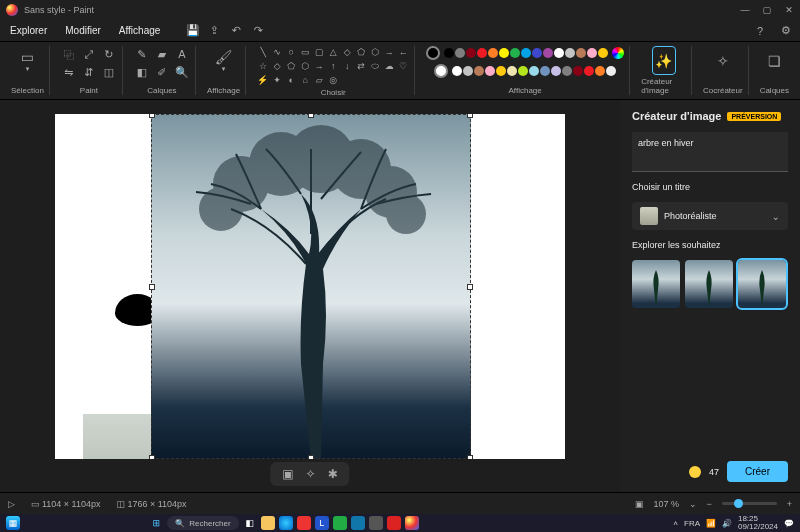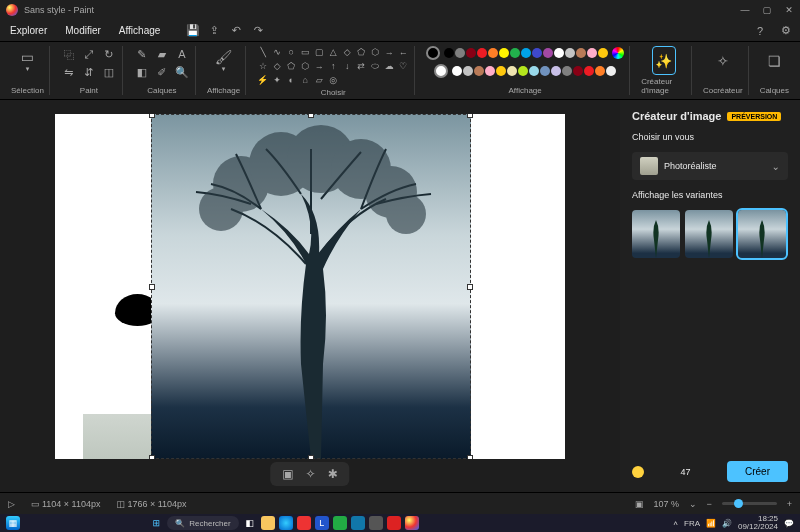--- a/index.html
+++ b/index.html
@@ -63,35 +63,35 @@
   .sp-label{font-size:9px;color:var(--text)}
   .sp-info{width:10px;height:10px;border:1px solid var(--text-dim);border-radius:50%;display:inline-flex;align-items:center;justify-content:center;font-size:7px;color:var(--text-dim);margin-left:auto}
   .sp-input{background:var(--panel2);border:none;border-bottom:1px solid #555;color:var(--text);font-size:9px;padding:6px;width:100%;height:40px;resize:none}
   .sp-select{background:var(--panel2);border-radius:4px;display:flex;align-items:center;gap:6px;padding:5px 8px}
   .sp-select .thumb{width:18px;height:18px;background:linear-gradient(#d0d0c0,#a0a090);border-radius:2px}
   .sp-select .chev{margin-left:auto;color:var(--text-dim)}
   .variants{display:flex;gap:5px}
   .variants .v{width:48px;height:48px;border-radius:4px;background:linear-gradient(#7a93a0,#c8d4d9 40%,#1c3044 90%);position:relative;overflow:hidden}
   .variants .v.sel{outline:2px solid var(--accent)}
   .variants .v svg{width:100%;height:100%}
-  .sp-footer{margin-top:auto;display:flex;align-items:center;gap:8px;justify-content:space-between}
+  .sp-footer{margin-top:auto;display:flex;align-items:center;gap:8px;justify-content:flex-end}
   .coin{width:12px;height:12px;border-radius:50%;background:#ffd23e;display:inline-block}
   .create-btn{background:var(--accent);color:#000;border:none;border-radius:4px;padding:5px 18px;font-size:10px}
   
   .statusbar{height:22px;background:var(--panel);display:flex;align-items:center;padding:0 8px;gap:16px;font-size:9px;color:var(--text-dim);border-top:1px solid #000}
   .statusbar .right{margin-left:auto;display:flex;align-items:center;gap:10px}
   .zoom-slider{width:55px;height:3px;background:#444;position:relative;border-radius:2px}
   .zoom-slider .knob{position:absolute;left:12px;top:-3px;width:9px;height:9px;border-radius:50%;background:var(--accent)}
   
   .taskbar{height:18px;background:#1b1b2b;display:flex;align-items:center;padding:0 6px;gap:4px}
   .taskbar .center{margin:0 auto;display:flex;align-items:center;gap:4px}
   .tb-icon{width:14px;height:14px;border-radius:3px;display:flex;align-items:center;justify-content:center;font-size:9px;color:#fff}
   .search-pill{background:#2a2a3a;border-radius:9px;padding:1px 8px;display:flex;align-items:center;gap:4px;font-size:8px;color:#bbb;height:14px}
   .taskbar .tray{margin-left:auto;display:flex;gap:6px;align-items:center;font-size:8px;color:#ccc}
-  .clock{text-align:right;line-height:1}
+  .clock{text-align:left;line-height:1}
 </style>
 </head>
 <body>
 
 <div class="titlebar">
   <span class="app-icon"></span>
   <span class="title">Sans style - Paint</span>
   <div class="wincontrols">
     <span>—</span>
     <span>▢</span>
@@ -294,27 +294,28 @@
       <span>✧</span>
       <span>✱</span>
     </div>
   </div>
 
   <div class="sidepanel">
     <div class="sp-title-row">
       <span class="sp-title">Créateur d'image</span>
       <span class="badge">PRÉVERSION</span>
     </div>
-    <span class="sp-label">Choisir un vous</span>
+    <textarea class="sp-input" style="">arbre en hiver</textarea>
+    <span class="sp-label">Choisir un titre</span>
     <div class="sp-select">
       <span class="thumb"></span>
       <span style="font-size:9px">Photoréaliste</span>
       <span class="chev">⌄</span>
     </div>
-    <span class="sp-label">Affichage les variantes</span>
+    <span class="sp-label">Explorer les souhaitez</span>
     <div class="variants">
       <div class="v"><svg viewBox="0 0 48 48">
             <path d="M24 48 L22 30 Q20 18 24 10 Q28 18 26 30 L24 48" fill="#132"></path>
           </svg></div>
       <div class="v"><svg viewBox="0 0 48 48">
             <path d="M24 48 L22 30 Q20 18 24 10 Q28 18 26 30 L24 48" fill="#132"></path>
           </svg></div>
       <div class="v sel"><svg viewBox="0 0 48 48">
             <path d="M24 48 L22 30 Q20 18 24 10 Q28 18 26 30 L24 48" fill="#132"></path>
           </svg></div>

